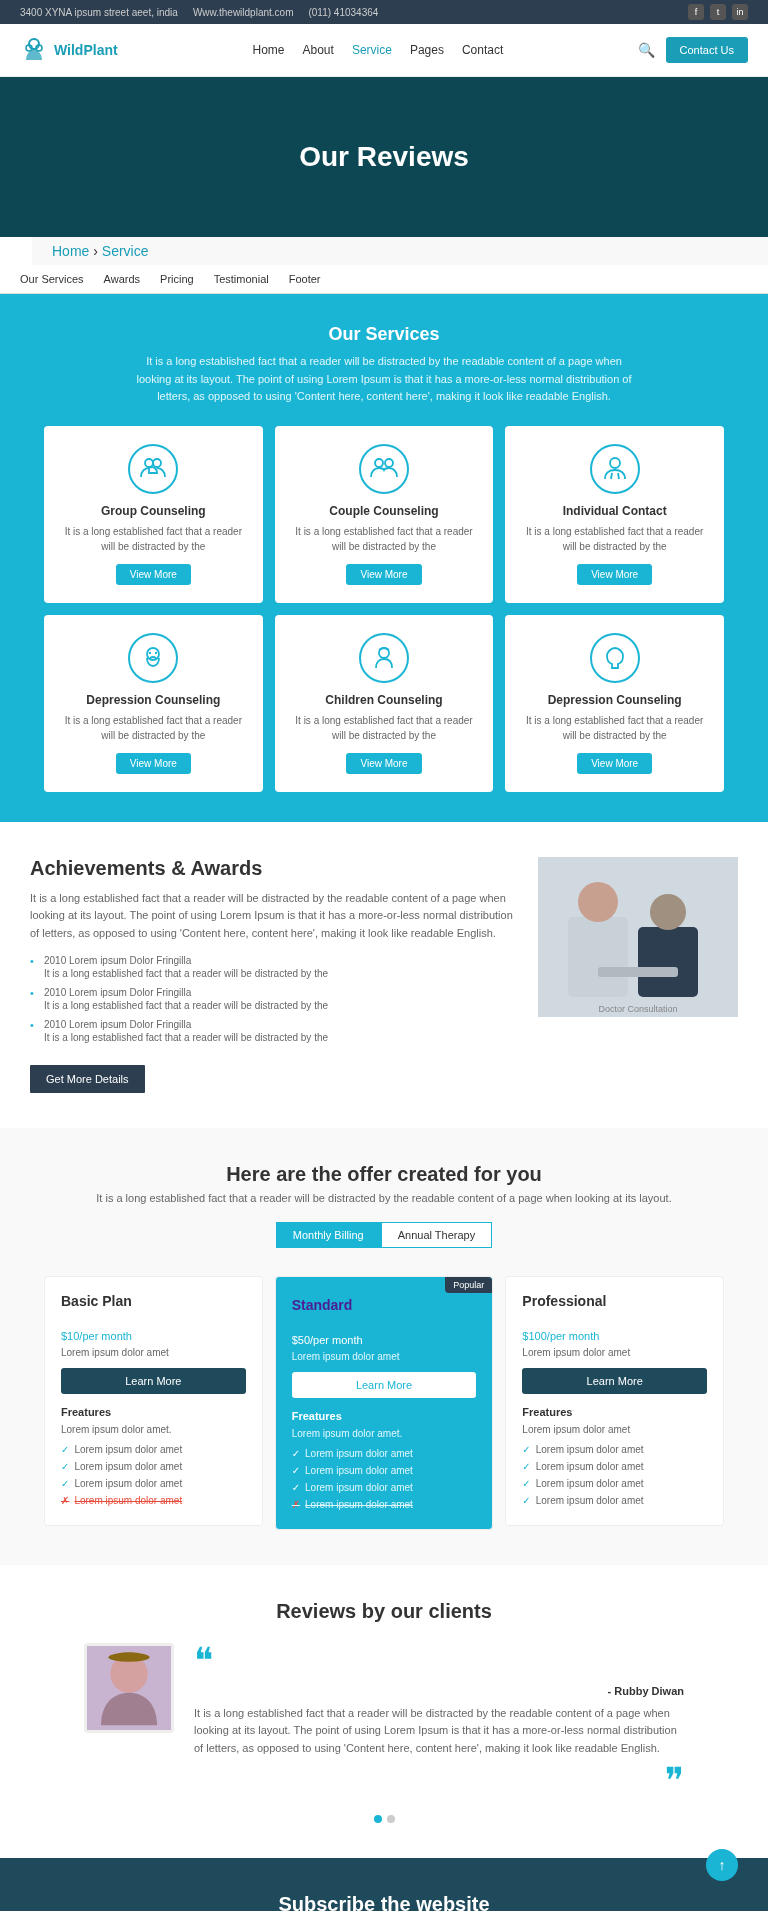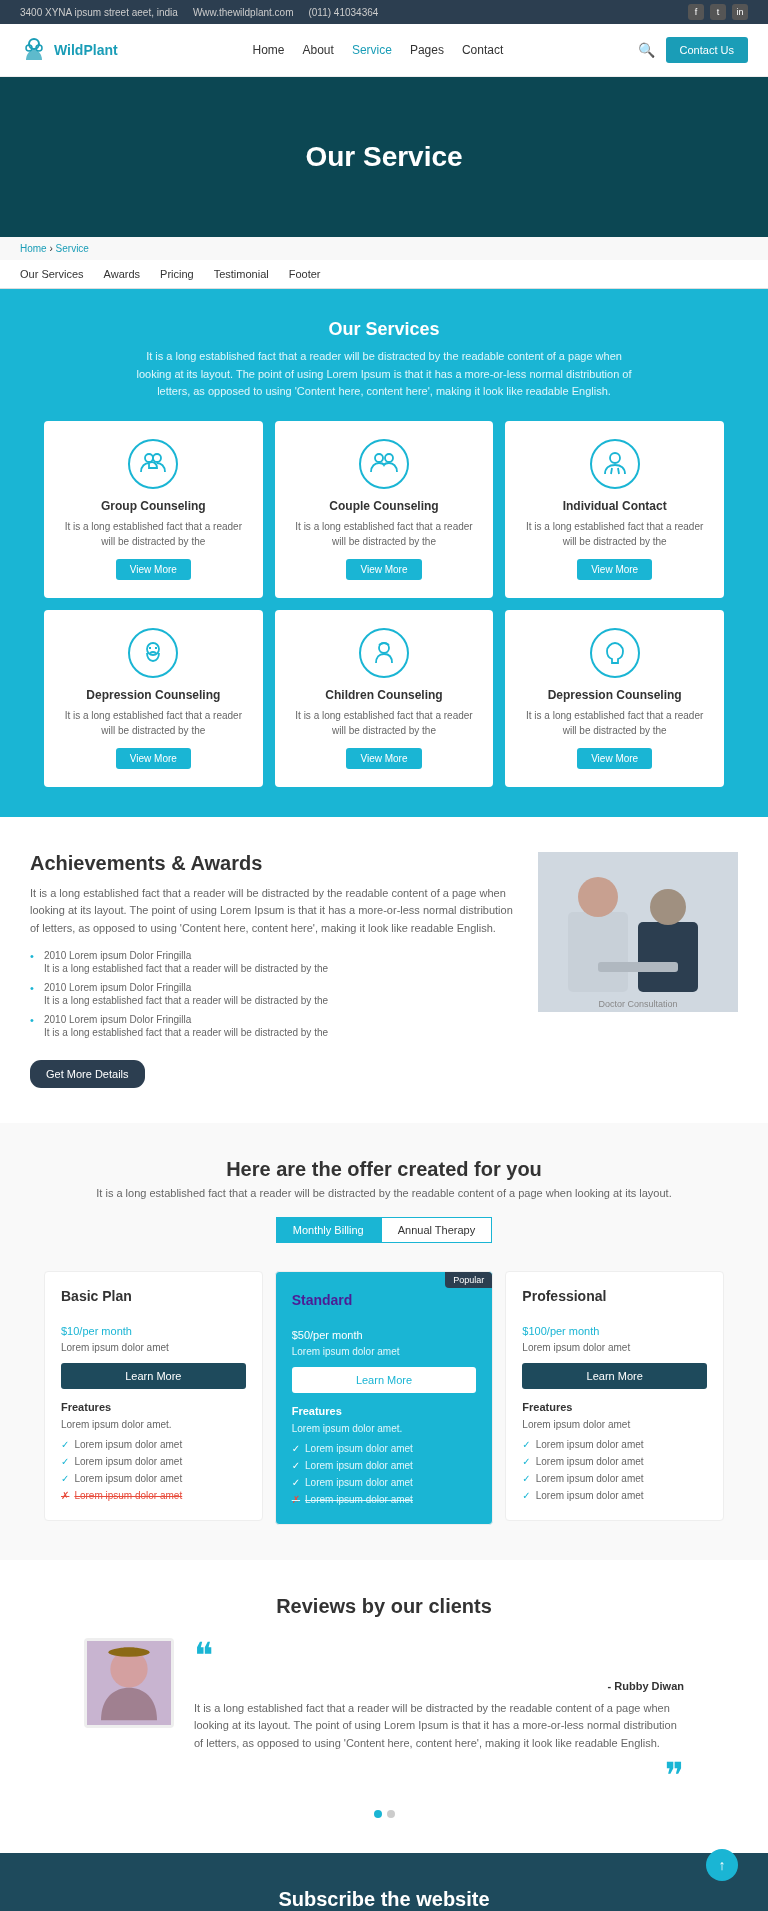--- a/index.html
+++ b/index.html
@@ -19,21 +19,21 @@
     nav a { text-decoration: none; color: #333; }
     .header-actions { display: flex; gap: 10px; align-items: center; }
     .search-icon-btn { background: none; border: none; cursor: pointer; font-size: 14px; }
     .contact-btn { background: #1a9db7; color: #fff; border: none; padding: 7px 14px; border-radius: 3px; cursor: pointer; font-size: 11px; }
 
     
     .hero { background: linear-gradient(rgba(0,0,0,0.55), rgba(0,0,0,0.55)), #1a9db7; height: 160px; display: flex; align-items: center; justify-content: center; }
     .hero h1 { color: #fff; font-size: 28px; font-weight: bold; }
 
     
-    .breadcrumb { background: #f8f8f8; padding: 6px 20px; font-size: 10px; }
+    .breadcrumb { background: #f8f8f8; padding: 6px 20px; font-size: 14px; margin-left: 32px; }
     .breadcrumb a { color: #1a9db7; text-decoration: none; }
     .breadcrumb span { color: #1a9db7; }
 
     
     .section-nav { background: #fff; border-bottom: 1px solid #ddd; padding: 8px 20px; display: flex; gap: 20px; font-size: 11px; }
     .section-nav a { text-decoration: none; color: #333; }
 
     
     .services-section { background: #1ab5d4; padding: 30px 20px; }
     .services-title { text-align: center; color: #fff; font-size: 18px; font-weight: bold; margin-bottom: 8px; }
@@ -49,21 +49,21 @@
     .awards-section { padding: 35px 30px; display: flex; gap: 25px; background: #fff; }
     .awards-left { flex: 1; }
     .awards-right { width: 200px; }
     .awards-img { width: 100%; height: 160px; background: linear-gradient(135deg, #e0e0e0, #bbb); border-radius: 4px; object-fit: cover; display: flex; align-items: center; justify-content: center; color: #888; font-size: 11px; }
     .awards-title { font-size: 20px; font-weight: bold; color: #333; margin-bottom: 10px; }
     .awards-desc { font-size: 11px; color: #666; line-height: 1.6; margin-bottom: 12px; }
     .awards-list { list-style: none; padding: 0; }
     .awards-list li { font-size: 11px; color: #333; margin-bottom: 8px; padding-left: 14px; position: relative; }
     .awards-list li::before { content: "•"; position: absolute; left: 0; color: #1ab5d4; }
     .awards-list li span { display: block; color: #666; font-size: 10px; margin-top: 2px; }
-    .get-more-btn { background: #2c3e50; color: #fff; border: none; padding: 8px 16px; border-radius: 11px; cursor: pointer; font-size: 11px; margin-top: 14px; }
+    .get-more-btn { background: #2c3e50; color: #fff; border: none; padding: 8px 16px; border-radius: 1px; cursor: pointer; font-size: 11px; margin-top: 14px; }
 
     
     .pricing-section { background: #f9f9f9; padding: 35px 20px; }
     .pricing-title { text-align: center; font-size: 20px; font-weight: bold; color: #333; margin-bottom: 6px; }
     .pricing-desc { text-align: center; font-size: 11px; color: #666; margin-bottom: 18px; }
     .billing-toggle { display: flex; justify-content: center; gap: 0; margin-bottom: 20px; }
     .billing-btn { padding: 6px 16px; border: 1px solid #1ab5d4; cursor: pointer; font-size: 11px; }
     .billing-btn.active { background: #1ab5d4; color: #fff; }
     .billing-btn:not(.active) { background: #fff; color: #333; }
     .pricing-cards { display: flex; gap: 12px; align-items: flex-start; max-width: 680px; margin: 0 auto; }
@@ -140,21 +140,21 @@
     <a href="#">Pages</a>
     <a href="#">Contact</a>
   </nav>
   <div class="header-actions">
     <button class="search-icon-btn">🔍</button>
     <button class="contact-btn">Contact Us</button>
   </div>
 </div>
 
 <div class="hero">
-  <h1>Our Service</h1>
+  <h1>Our Reviews</h1>
 </div>
 
 <div class="breadcrumb">
   <a href="#">Home</a>
   ›
   <span>Service</span>
 </div>
 
 <div class="section-nav">
   <a href="#">Our Services</a>

